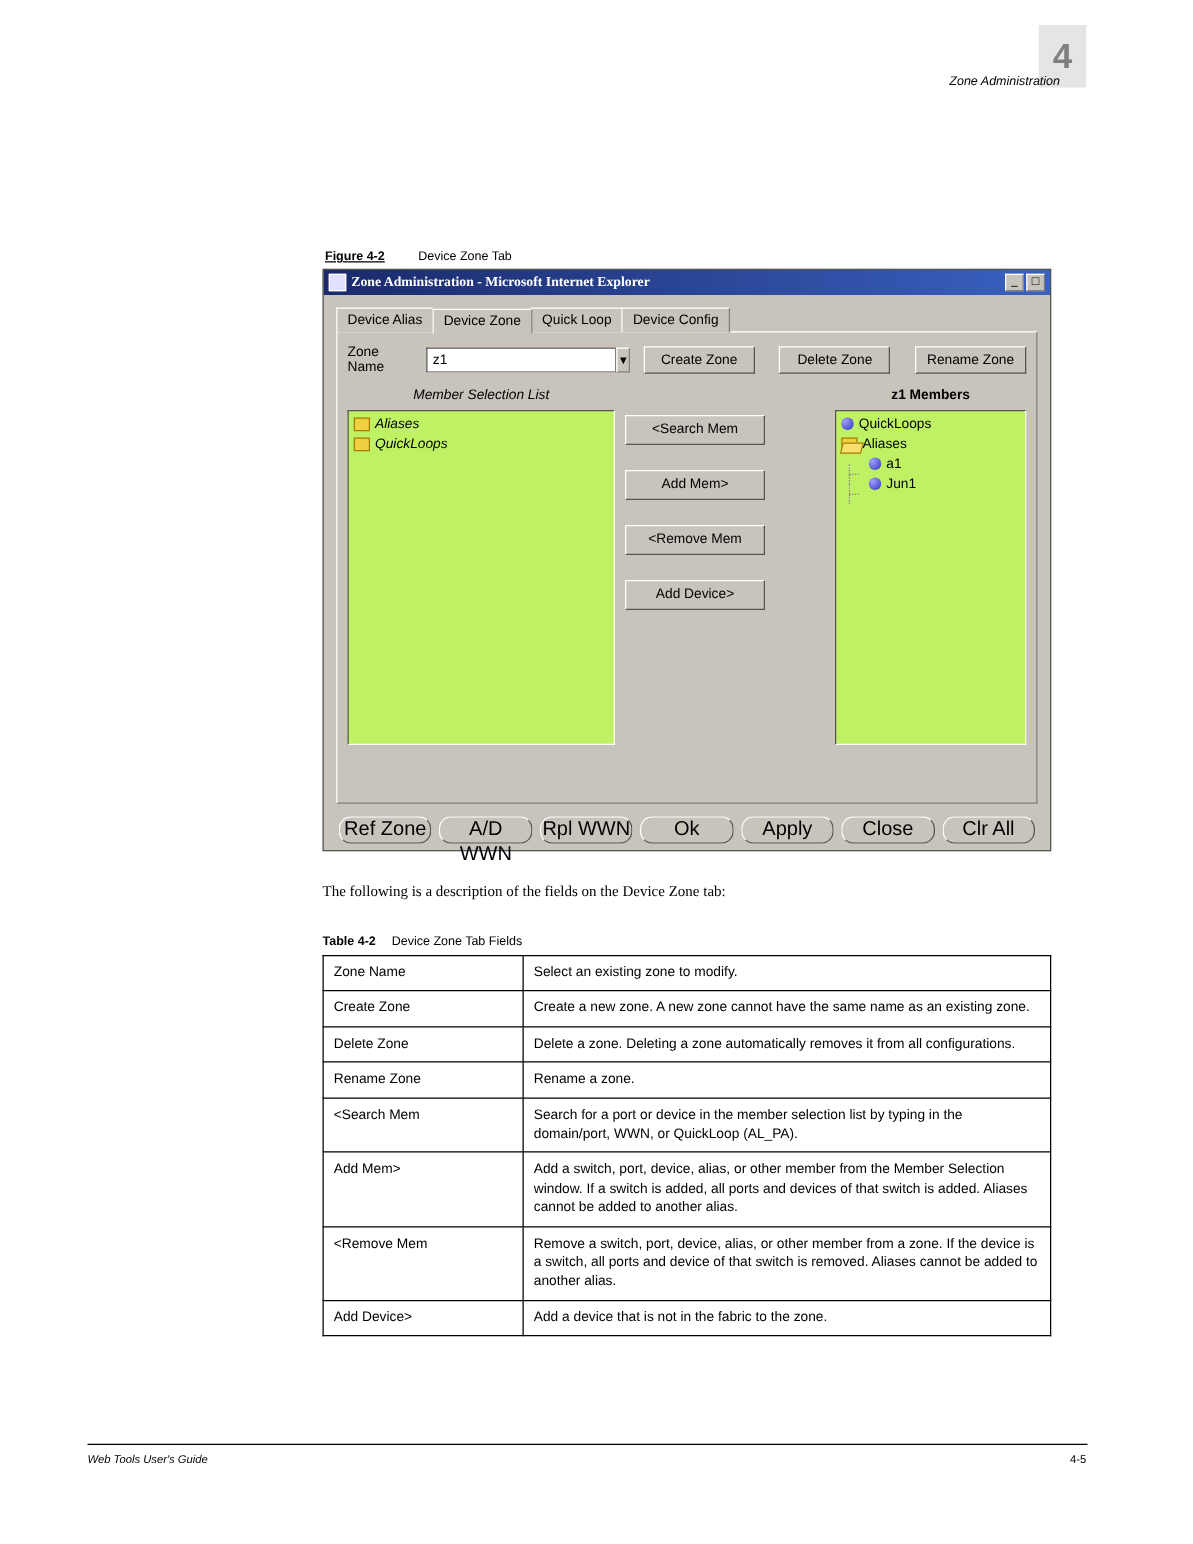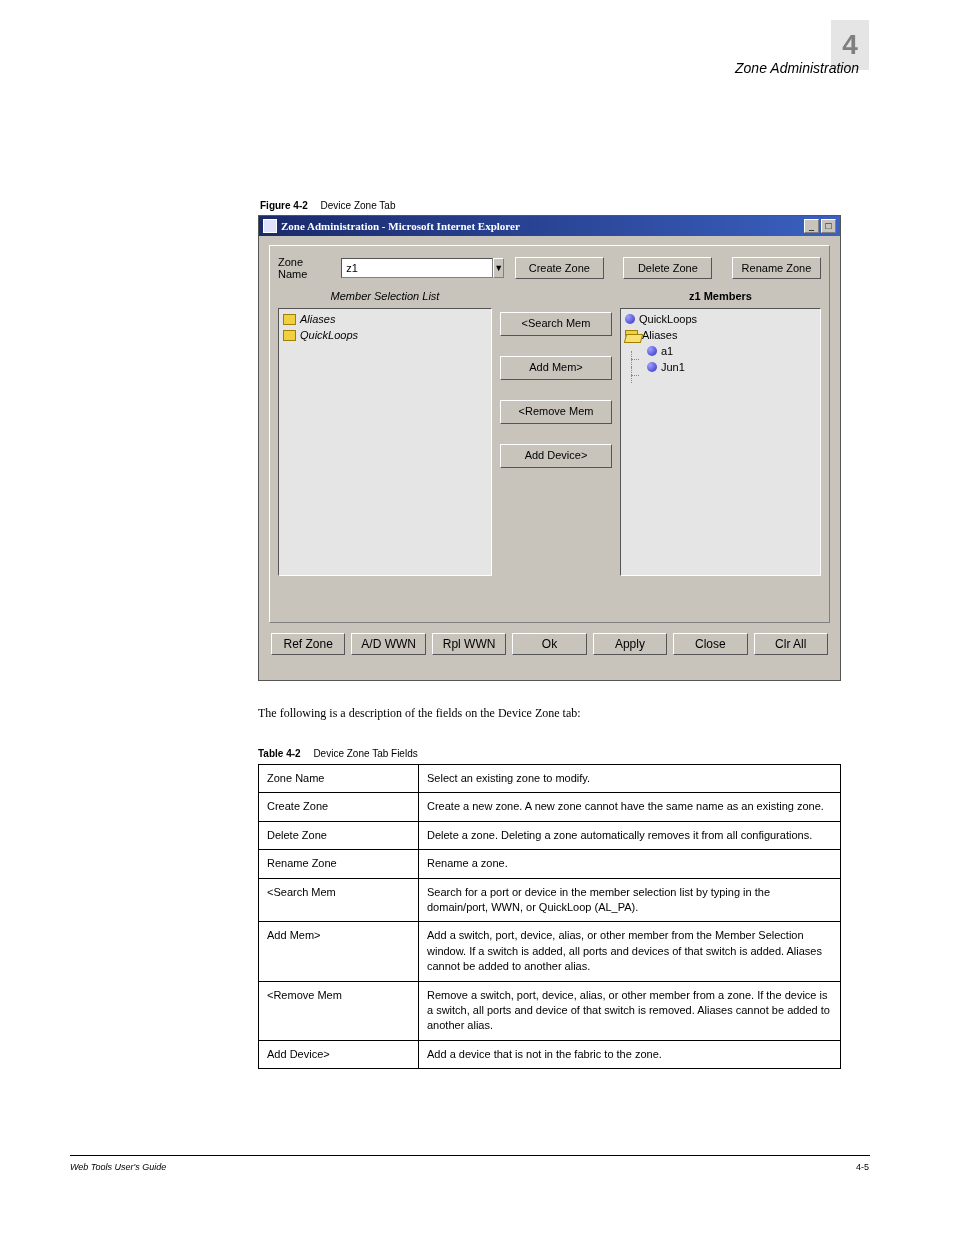--- a/index.html
+++ b/index.html
@@ -11,23 +11,23 @@
     background: #fff;
     width: 954px;
   }
   .page {
     position: relative;
     width: 954px;
     height: 1235px;
   }
   .header-chapter {
     position: absolute;
-    right: 95px;
+    right: 106px;
     top: 60px;
-    font-size: 14px;
+    font-size: 10px;
     font-style: italic;
     text-align: right;
   }
   .header-chip {
     position: absolute;
     right: 85px;
     top: 20px;
     width: 38px;
     height: 50px;
     background: #e5e5e5;
@@ -36,21 +36,21 @@
     font-weight: bold;
     text-align: center;
     line-height: 50px;
   }
   .figure-title {
     position: absolute;
     left: 260px;
     top: 200px;
     font-size: 10px;
   }
-  .figure-title .figlabel { font-weight: bold; margin-right: 10px; }
+  .figure-title .figlabel { font-weight: bold; margin-right: 24px; text-decoration: underline; }
   .screenshot {
     position: absolute;
     left: 258px;
     top: 215px;
     width: 583px;
     height: 466px;
     background: #c8c4bc;
     border: 1px solid #555;
   }
   .titlebar {
@@ -137,25 +137,25 @@
     height: 22px;
     line-height: 20px;
     text-align: center;
     cursor: default;
   }
   .zone-row .btn { width: 96px; }
   .zone-row .spacer8 { width: 8px; }
   .columns { display: flex; margin-top: 10px; gap: 8px; }
   .col-left { width: 214px; font-style: italic; }
   .col-mid { width: 112px; display: flex; flex-direction: column; gap: 20px; padding-top: 22px; }
-  .col-right { flex: 1; }
+  .col-right { flex: 1; margin-left: 48px; }
   .col-title { font-size: 11px; text-align: center; height: 18px; }
   .col-title.bold { font-weight: bold; }
   .listbox {
-    background: #e5e5e5;
+    background: #bef264;
     border: 1px solid #808080;
     border-top-color: #555; border-left-color: #555;
     border-right-color: #fff; border-bottom-color: #fff;
     height: 268px;
     padding: 2px 4px;
     font-size: 11px;
     overflow: hidden;
   }
   .col-mid .btn { height: 24px; width: 112px; font-size: 11px; }
   .tree-item { display: flex; align-items: center; gap: 4px; height: 16px; }
@@ -189,21 +189,21 @@
     position: absolute;
     left: 6px; top: 8px; width: 8px; height: 1px;
     border-top: 1px dotted #888;
   }
   .bottom-row {
     display: flex;
     gap: 6px;
     margin-top: 10px;
     padding: 0 2px;
   }
-  .bottom-row .btn { flex: 1; height: 22px; font-size: 12px; }
+  .bottom-row .btn { flex: 1; height: 22px; font-size: 16px; border-radius: 10px; }
 
   .body-text {
     position: absolute;
     left: 258px;
     top: 705px;
     width: 583px;
     font-size: 12px;
     line-height: 1.45;
     font-family: Liberation Serif, serif;
   }
@@ -265,20 +265,26 @@
 
   <div class="screenshot">
     <div class="titlebar">
       <span class="titlebar-icon"></span>
       <span>Zone Administration - Microsoft Internet Explorer</span>
       <span class="titlebar-spacer"></span>
       <span class="titlebar-btn">_</span>
       <span class="titlebar-btn">□</span>
     </div>
     <div class="inner">
+      <div class="tabs">
+        <div class="tab">Device Alias</div>
+        <div class="tab active">Device Zone</div>
+        <div class="tab">Quick Loop</div>
+        <div class="tab">Device Config</div>
+      </div>
       <div class="tabbody">
         <div class="zone-row">
           <span class="label">Zone Name</span>
           <div class="zone-combo">
             <input type="text" value="z1" style="">
             <div class="dd">▼</div>
           </div>
           <span class="spacer8"></span>
           <div class="btn">Create Zone</div>
           <span class="spacer8"></span>

